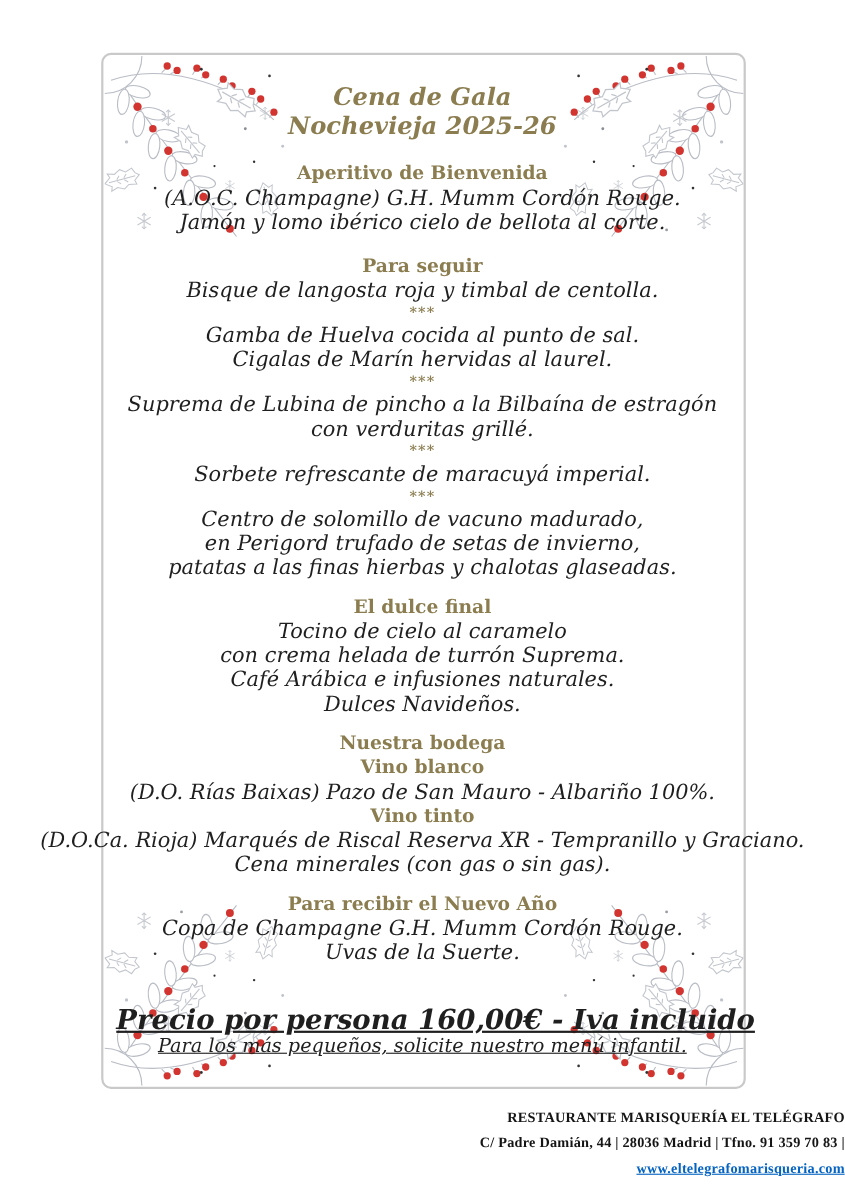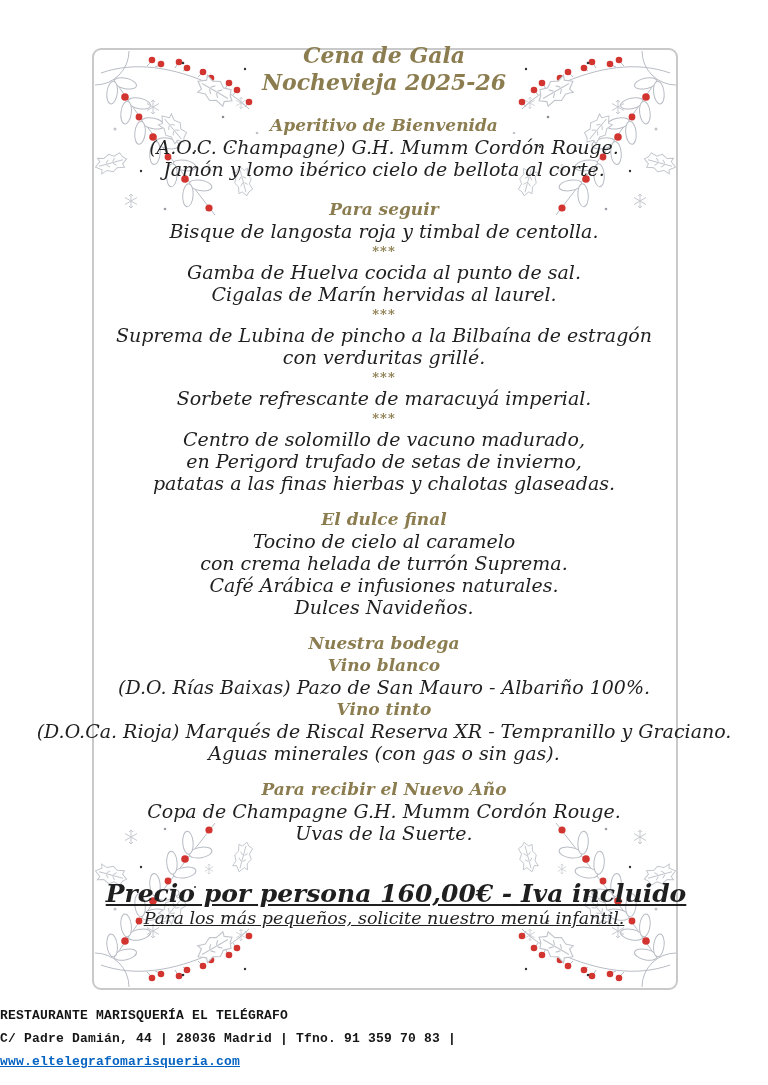--- a/index.html
+++ b/index.html
@@ -20,50 +20,50 @@
     position:absolute;left:92px;top:48px;width:586px;height:942px;
     border:2px solid var(--border);border-radius:9px;z-index:0;
   }
   .corner{position:absolute;width:176px;height:176px;z-index:1;pointer-events:none;}
   .corner.tl{left:95px;top:51px;}
   .corner.tr{left:500px;top:51px;transform:scaleX(-1);}
   .corner.bl{left:95px;top:811px;transform:scaleY(-1);}
   .corner.br{left:500px;top:811px;transform:scale(-1,-1);}
   .content{
     position:absolute;left:0;top:0;width:768px;text-align:center;z-index:2;
-    padding-top:42px;
+    padding-top:75px;
   }
   .title{
     color:var(--gold);font-weight:bold;font-style:italic;
     font-size:22px;line-height:27px;
   }
   .section{margin-top:14px;}
   .section.mt18{margin-top:18px;}
   .heading{
-    color:var(--gold);font-weight:bold;font-style:italic;
+    color:var(--gold);font-weight:bold;
     font-size:17px;line-height:22px;
   }
   .line{
     font-style:italic;font-size:19px;line-height:22px;color:var(--ink);
   }
   .sep{
     color:var(--gold);font-weight:bold;font-size:13px;line-height:19px;
     letter-spacing:1px;
   }
   .price-block{margin-top:37px;}
   .price{
     font-weight:bold;font-style:italic;font-size:25px;line-height:26px;margin-left:24px;
   }
   .price .u, .kids .u{text-decoration:underline;}
   .kids{
     font-style:italic;font-size:17.5px;line-height:22px;
   }
   .footer{
-    position:absolute;left:0;top:1004px;width:768px;text-align:left;z-index:2;
-    font-family:Liberation Mono, monospace;font-weight:bold;
+    position:absolute;left:0;top:1004px;width:768px;text-align:right;z-index:2;
+    font-family:Liberation Serif, serif;font-weight:bold;
     font-size:13px;line-height:23px;color:#151515;letter-spacing:0.2px;
   }
   .website{
     color:var(--link);text-decoration:underline;cursor:pointer;
   }
   .berry{fill:var(--berry);stroke:none;}
 </style>
 </head>
 <body>
 
@@ -184,21 +184,21 @@
     <div class="line">Café Arábica e infusiones naturales.</div>
     <div class="line">Dulces Navideños.</div>
   </section>
 
   <section class="section">
     <div class="heading">Nuestra bodega</div>
     <div class="heading">Vino blanco</div>
     <div class="line">(D.O. Rías Baixas) Pazo de San Mauro - Albariño 100%.</div>
     <div class="heading">Vino tinto</div>
     <div class="line">(D.O.Ca. Rioja) Marqués de Riscal Reserva XR - Tempranillo y Graciano.</div>
-    <div class="line">Aguas minerales (con gas o sin gas).</div>
+    <div class="line">Cena minerales (con gas o sin gas).</div>
   </section>
 
   <section class="section">
     <div class="heading">Para recibir el Nuevo Año</div>
     <div class="line">Copa de Champagne G.H. Mumm Cordón Rouge.</div>
     <div class="line">Uvas de la Suerte.</div>
   </section>
 
   <div class="price-block">
     <div class="price"><span class="u">Precio por persona 160,00€ - Iva incluido</span></div>

